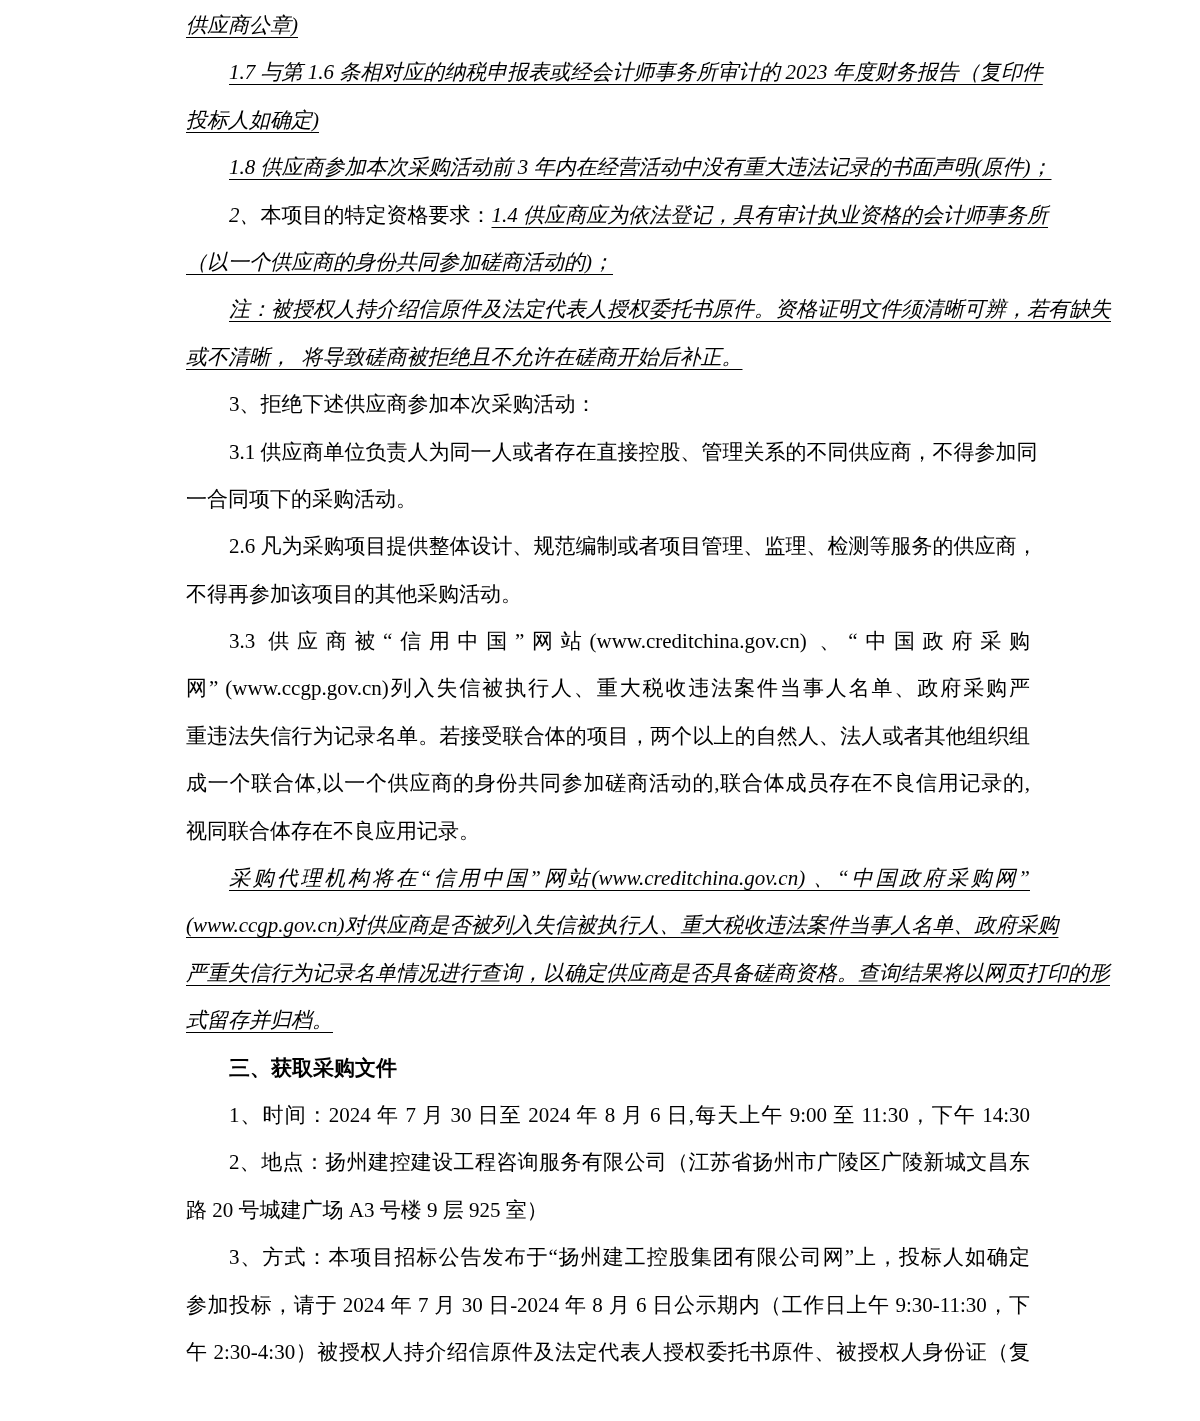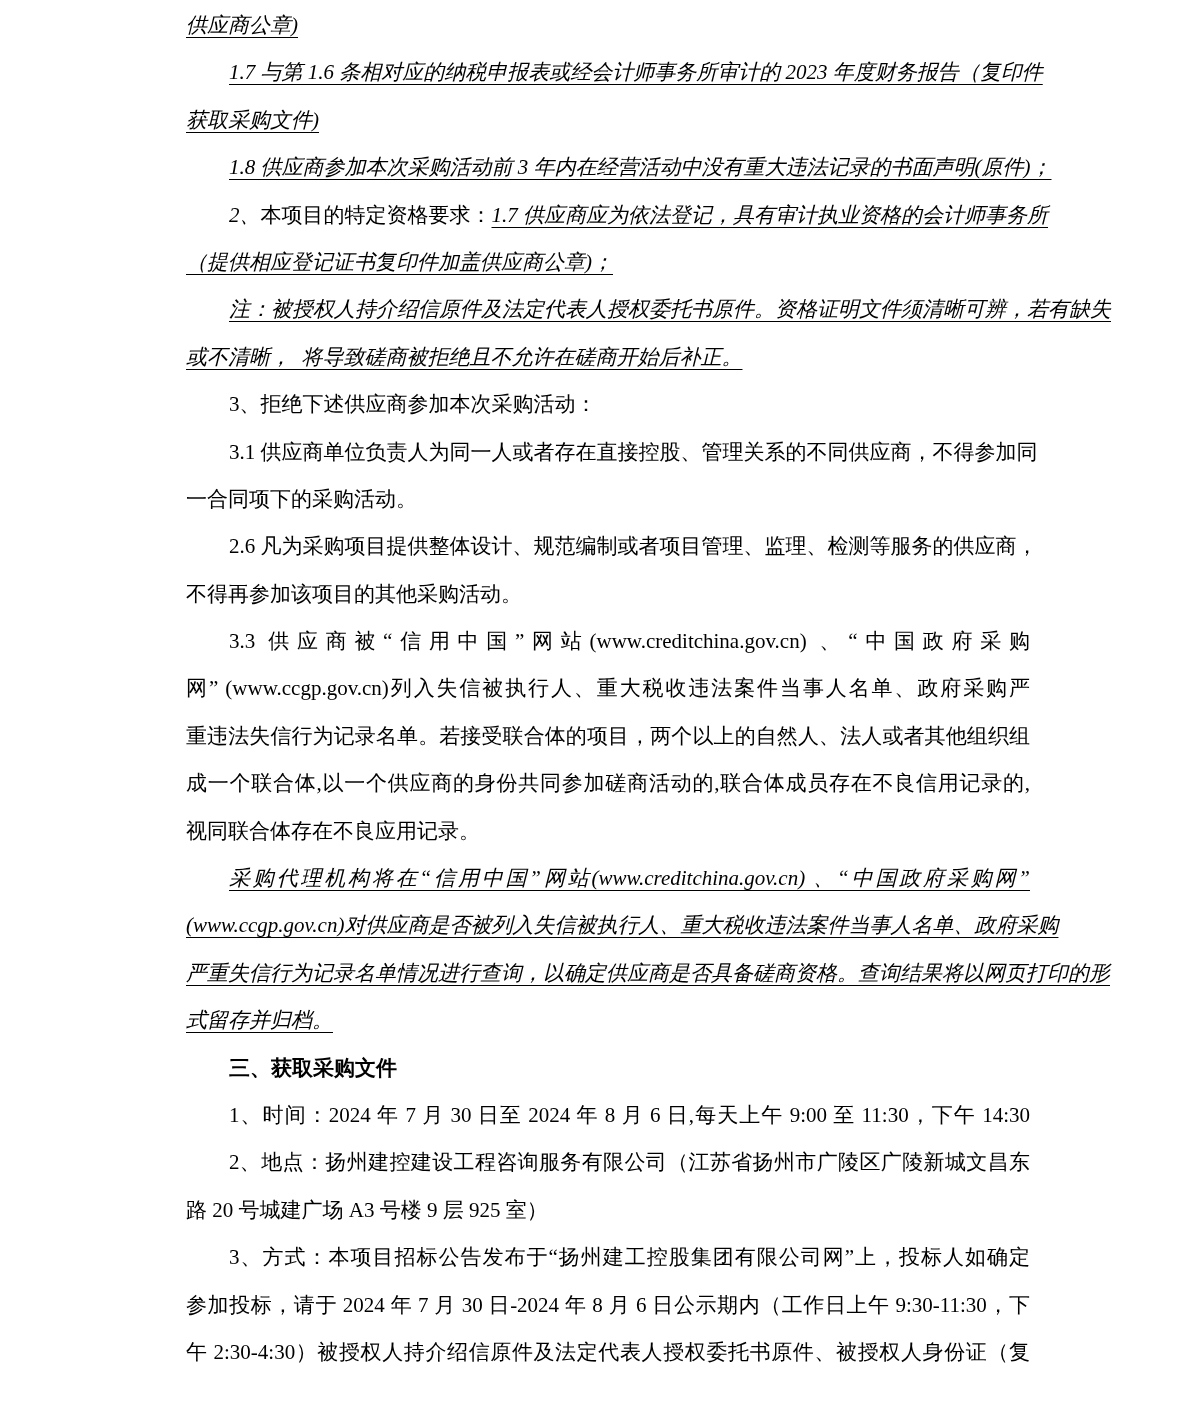--- a/index.html
+++ b/index.html
@@ -57,24 +57,24 @@
     font-weight: 700;
   }
 </style>
 </head>
 <body>
 
 <div class="page">
   <div class="doc-body">
       <div class="line"><span class="seg-iu">供应商公章)</span></div>
       <div class="line indent justify"><span class="seg-iu">1.7 与第 1.6 条相对应的纳税申报表或经会计师事务所审计的 2023 年度财务报告（复印件</span></div>
-      <div class="line"><span class="seg-iu">获取采购文件)</span></div>
+      <div class="line"><span class="seg-iu">投标人如确定)</span></div>
       <div class="line indent"><span class="seg-iu">1.8 供应商参加本次采购活动前 3 年内在经营活动中没有重大违法记录的书面声明(原件)；</span></div>
-      <div class="line indent justify"><span class="seg-i">2、</span><span class="seg-r">本项目的特定资格要求：</span><span class="seg-iu">1.7 供应商应为依法登记，具有审计执业资格的会计师事务所</span></div>
-      <div class="line"><span class="seg-iu">（提供相应登记证书复印件加盖供应商公章)；</span></div>
+      <div class="line indent justify"><span class="seg-i">2、</span><span class="seg-r">本项目的特定资格要求：</span><span class="seg-iu">1.4 供应商应为依法登记，具有审计执业资格的会计师事务所</span></div>
+      <div class="line"><span class="seg-iu">（以一个供应商的身份共同参加磋商活动的)；</span></div>
       <div class="line indent justify"><span class="seg-iu">注：被授权人持介绍信原件及法定代表人授权委托书原件。资格证明文件须清晰可辨，若有缺失</span></div>
       <div class="line"><span class="seg-iu">或不清晰，&nbsp;&nbsp;将导致磋商被拒绝且不允许在磋商开始后补正。</span></div>
       <div class="line indent"><span class="seg-r">3、拒绝下述供应商参加本次采购活动：</span></div>
       <div class="line indent justify"><span class="seg-r">3.1 供应商单位负责人为同一人或者存在直接控股、管理关系的不同供应商，不得参加同</span></div>
       <div class="line"><span class="seg-r">一合同项下的采购活动。</span></div>
       <div class="line indent justify"><span class="seg-r">2.6 凡为采购项目提供整体设计、规范编制或者项目管理、监理、检测等服务的供应商，</span></div>
       <div class="line"><span class="seg-r">不得再参加该项目的其他采购活动。</span></div>
       <div class="line indent justify"><span class="seg-r">3.3 供应商被“信用中国”网站(www.creditchina.gov.cn) 、“中国政府采购</span></div>
       <div class="line justify"><span class="seg-r">网” (www.ccgp.gov.cn)列入失信被执行人、重大税收违法案件当事人名单、政府采购严</span></div>
       <div class="line justify"><span class="seg-r">重违法失信行为记录名单。若接受联合体的项目，两个以上的自然人、法人或者其他组织组</span></div>

